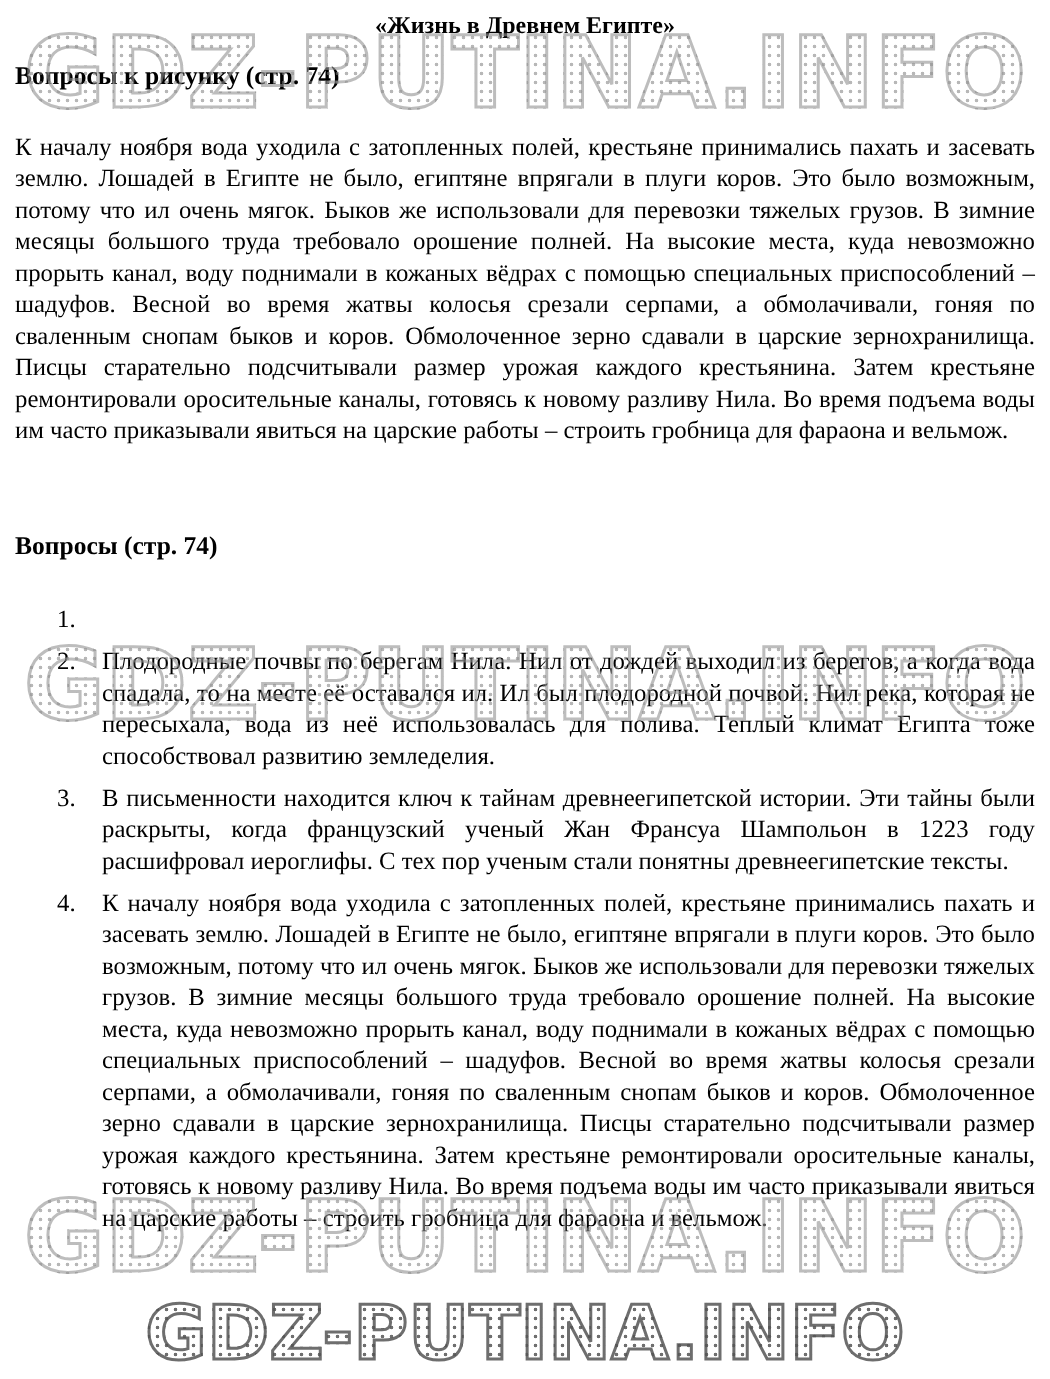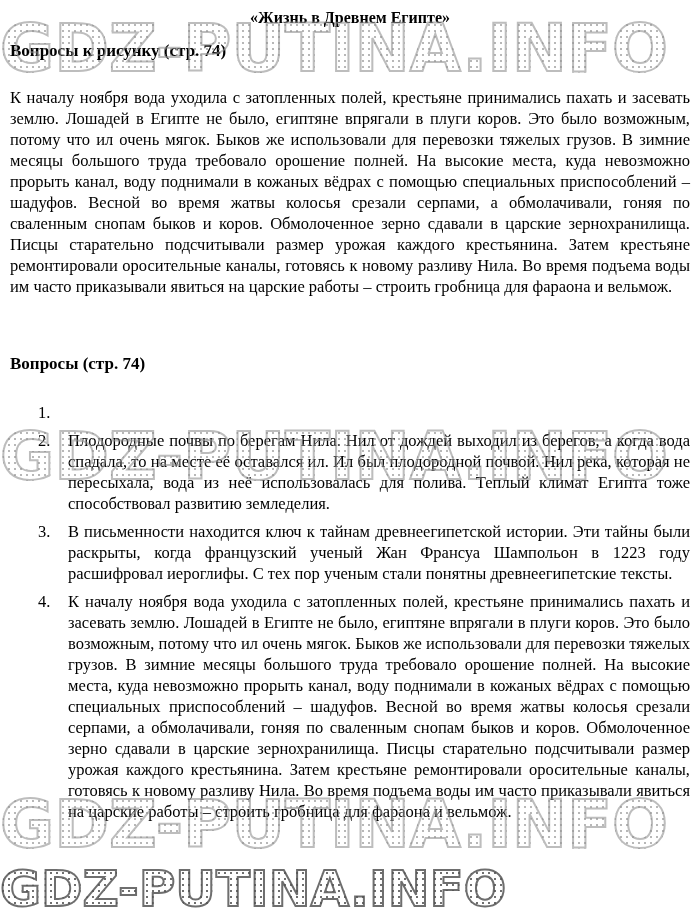--- a/index.html
+++ b/index.html
@@ -61,21 +61,21 @@
   .answer-text {
     flex: 1;
     text-align: justify;
     min-height: 21px;
   }
 
   .watermark {
     position: absolute;
     left: 0;
     width: 700px;
-    text-align: left;
+    text-align: center;
     font-family: "DejaVu Sans", sans-serif;
     font-weight: bold;
     font-size: 66px;
     line-height: 1;
     white-space: nowrap;
     letter-spacing: 0px;
     color: transparent;
     background-image: radial-gradient(circle, rgba(125,125,125,0.55) 1px, rgba(0,0,0,0) 1.4px);
     background-size: 6px 6px;
     -webkit-background-clip: text;

